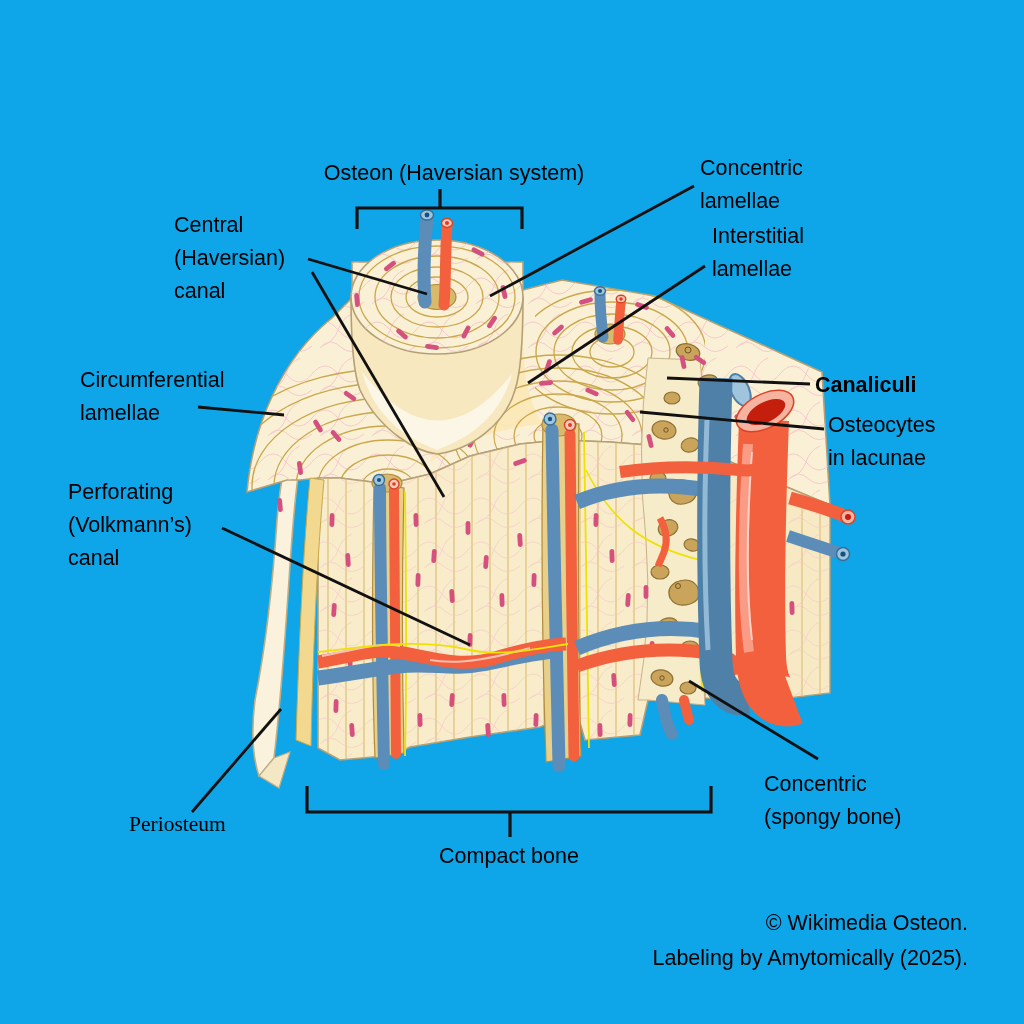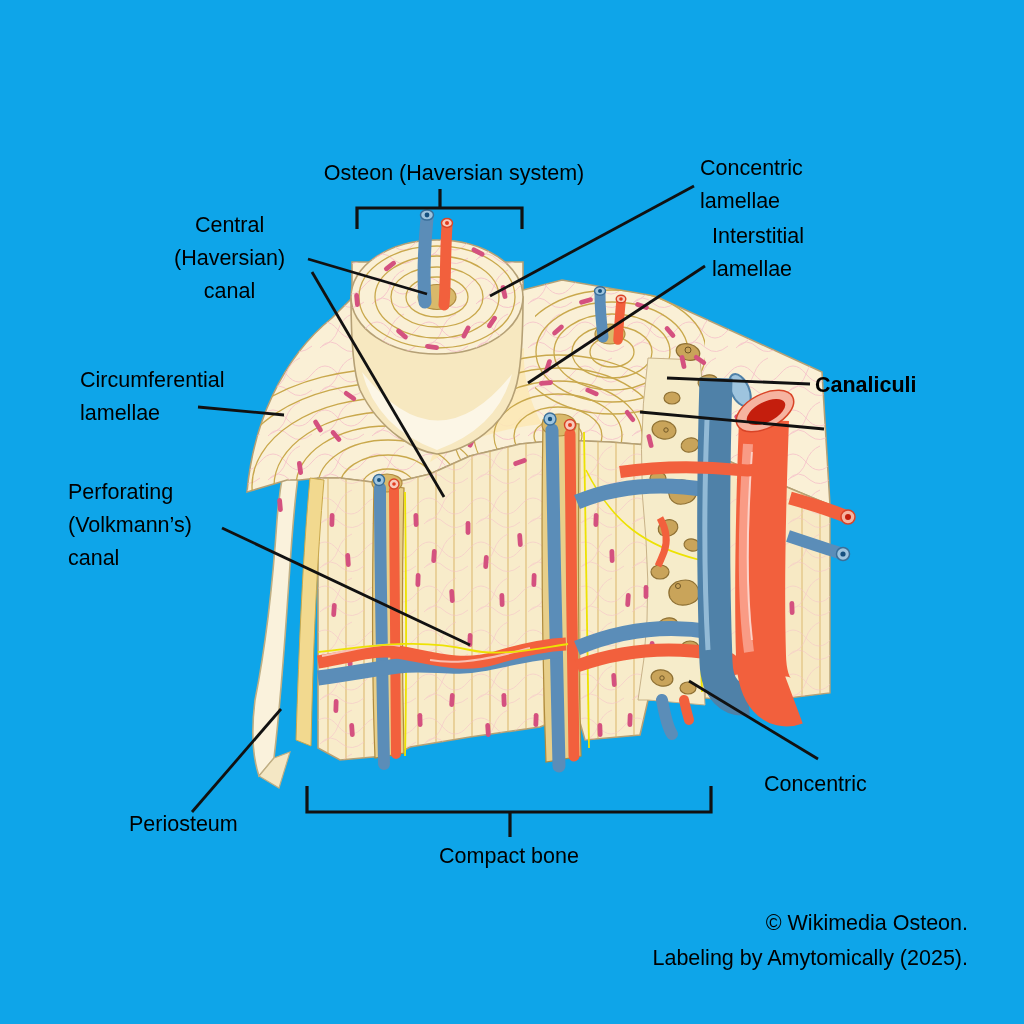--- a/index.html
+++ b/index.html
@@ -335,48 +335,53 @@
   </g>
 </svg>
 
 <div class="lbl center" style="left:454px;top:157px;">
   <span>Osteon (Haversian system)</span>
 </div>
 <div class="lbl" style="left:700px;top:152px;">
   <span>Concentric</span>
   <span>lamellae</span>
 </div>
-<div class="lbl" style="left:174px;top:209px;text-align:center;">
+<div class="lbl" style="left:174px;top:209px;">
   <span>Central</span>
   <span>(Haversian)</span>
   <span>canal</span>
 </div>
 <div class="lbl" style="left:712px;top:220px;">
   <span>Interstitial</span>
   <span>lamellae</span>
 </div>
 <div class="lbl" style="left:80px;top:364px;">
   <span>Circumferential</span>
   <span>lamellae</span>
 </div>
 <div class="lbl" style="left:815px;top:369px;font-weight:bold;">
   <span>Canaliculi</span>
+</div>
+<div class="lbl" style="left:828px;top:409px;">
+  <span>Osteocytes</span>
+  <span>in lacunae</span>
 </div>
 <div class="lbl" style="left:68px;top:476px;">
   <span>Perforating</span>
   <span>(Volkmann’s)</span>
   <span>canal</span>
 </div>
-<div class="lbl" style="left:129px;top:808px;">
+<div class="lbl" style="left:129px;top:808px;font-family:Liberation Serif, serif;">
   <span>Periosteum</span>
 </div>
 <div class="lbl center" style="left:509px;top:840px;">
   <span>Compact bone</span>
 </div>
 <div class="lbl" style="left:764px;top:768px;">
   <span>Concentric</span>
+  <span>(spongy bone)</span>
 </div>
 <div class="lbl right" style="right:56px;top:906px;line-height:35px;">
   <span>© Wikimedia Osteon.</span>
   <span>Labeling by Amytomically (2025).</span>
 </div>
 
 </div>
 
 </body></html>

